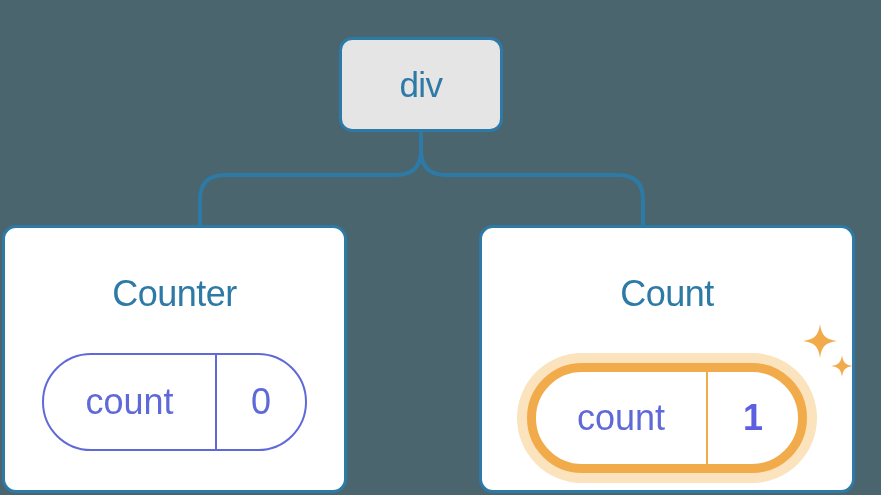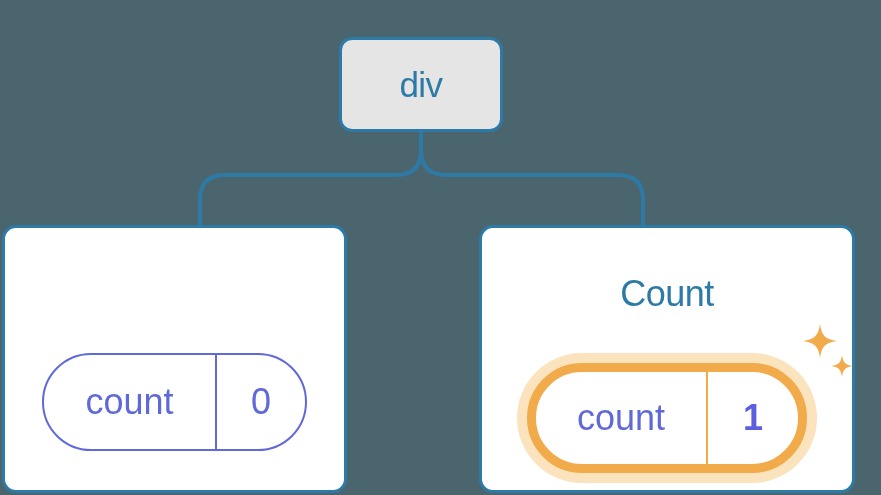--- a/index.html
+++ b/index.html
@@ -186,20 +186,21 @@
     <path d="M421 100 L421 150" stroke="#2d7aa6" stroke-width="4" stroke-linecap="round"></path>
     <path d="M421 150 Q421 175 396 175 L225 175 Q200 175 200 200 L200 227" stroke="#2d7aa6" stroke-width="4" stroke-linecap="round"></path>
     <path d="M421 150 Q421 175 446 175 L618 175 Q643 175 643 200 L643 227" stroke="#2d7aa6" stroke-width="4" stroke-linecap="round"></path>
   </svg>
 
   <div class="root-node">
     <span class="root-label">div</span>
   </div>
 
   <div class="card left">
+    <div class="card-title">Counter</div>
 
     <div class="pill-wrap">
       <div class="pill plain">
         <div class="pill-key">count</div>
         <div class="pill-val">0</div>
       </div>
     </div>
   </div>
 
   <div class="card right">

